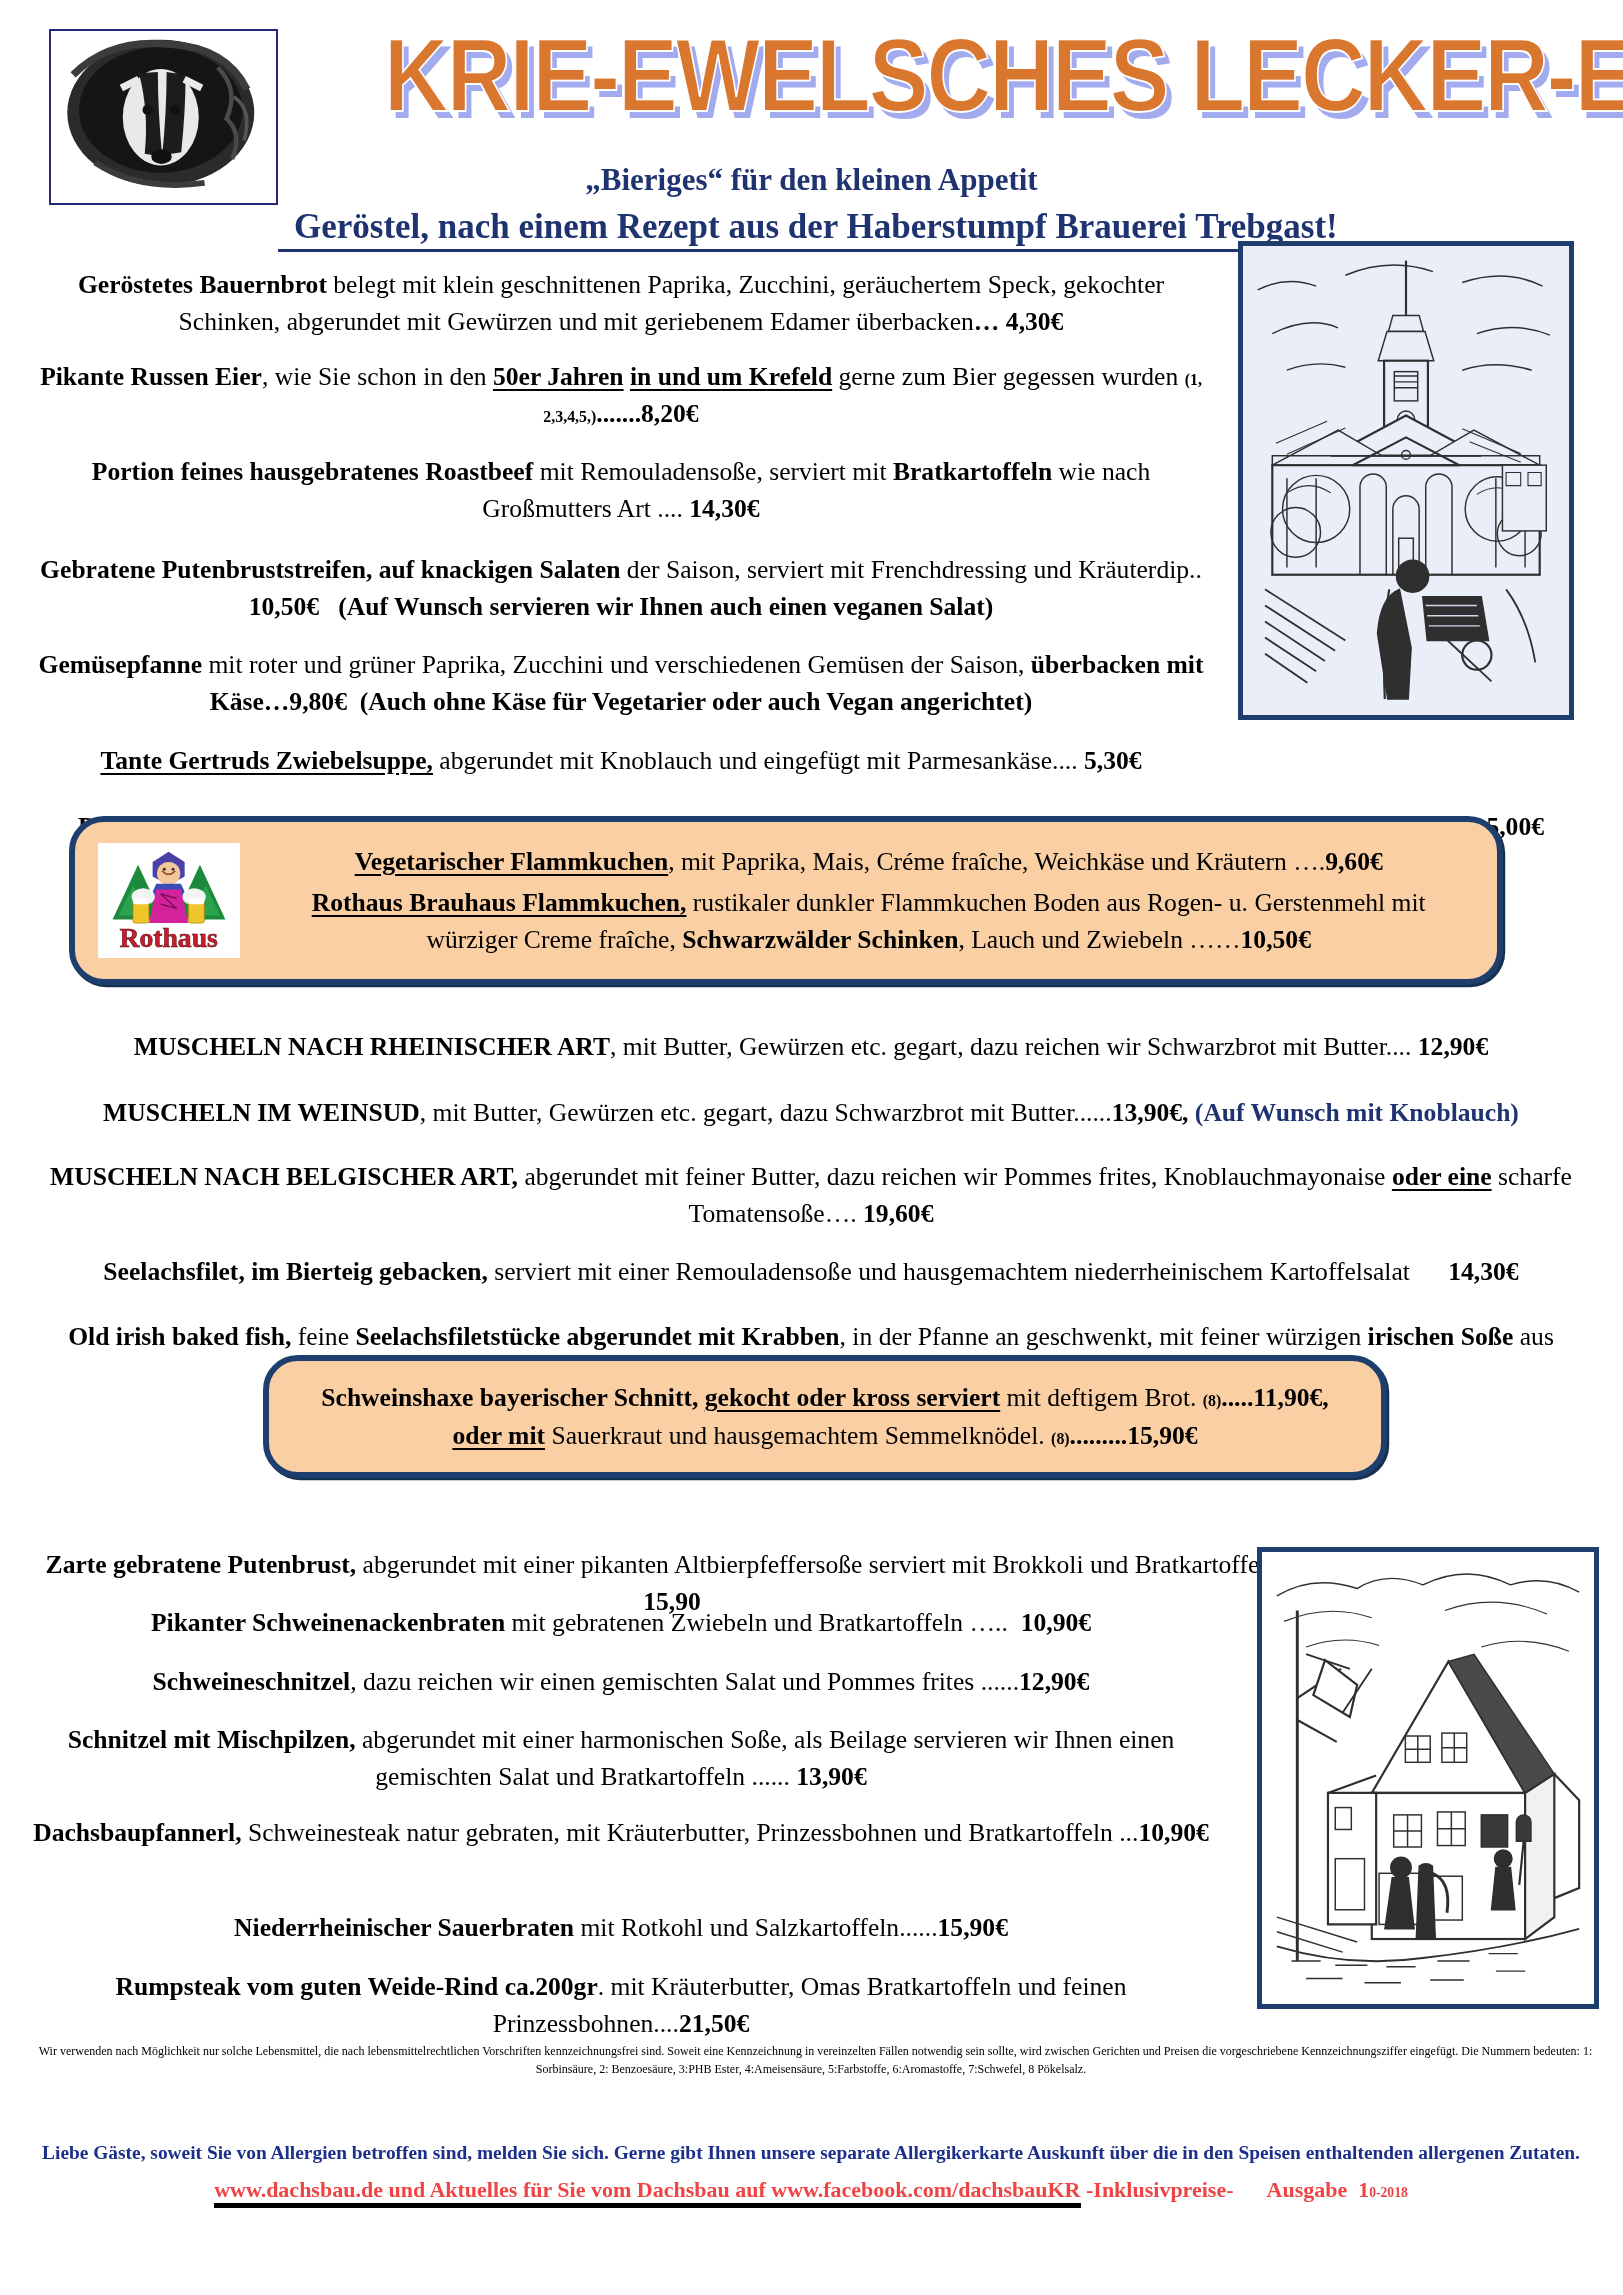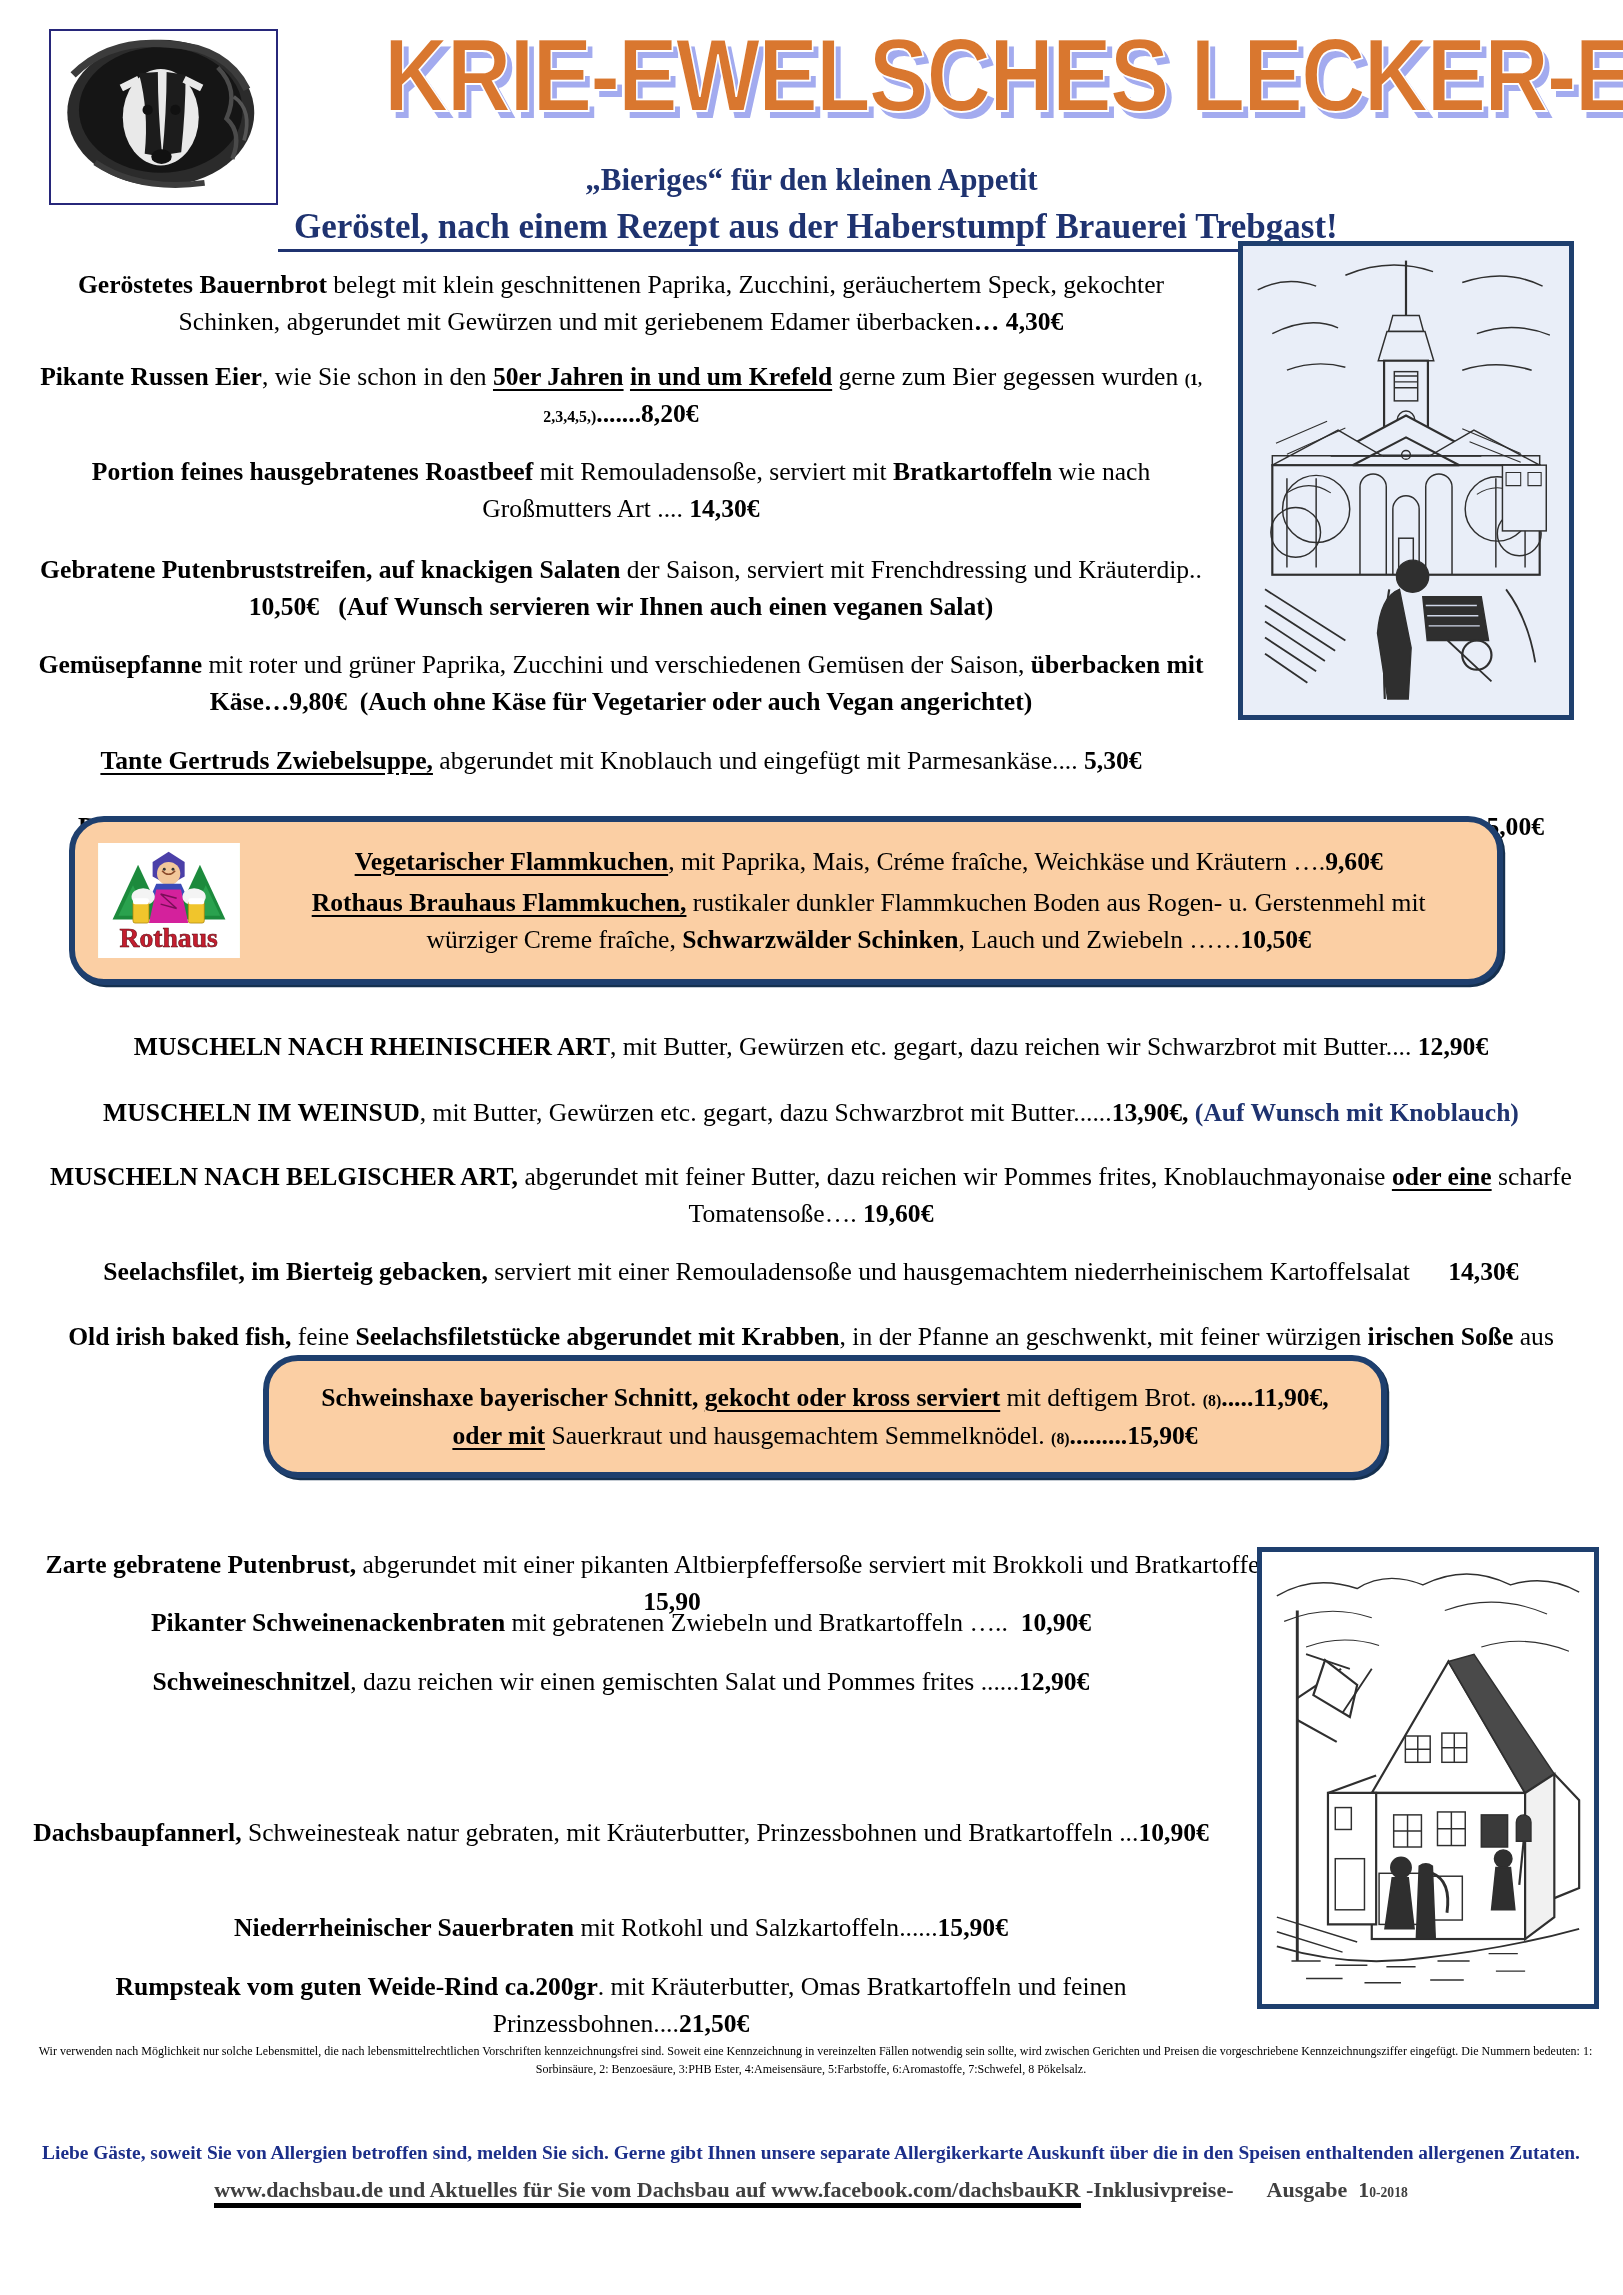--- a/index.html
+++ b/index.html
@@ -35,21 +35,21 @@
   #box1-text .item{position:static;margin:4.4px 0;}
   #box2{left:263px;top:1355px;width:1112px;height:111px;display:flex;align-items:center;justify-content:center;}
   #box2 .item{position:static;padding:0 37px;}
   
   #church-pic{left:1238px;top:241px;width:326px;height:469px;border:5.8px solid #1e3f6e;background:#e9eef8;}
   #house-pic{left:1257px;top:1547px;width:332px;height:452px;border:5.8px solid #1e3f6e;background:#ffffff;}
   svg{display:block;}
   
   #footer-info{left:22px;top:2030px;width:1578px;text-align:center;font-size:12px;line-height:1.5;color:#000;}
   #footer-allergy{left:22px;top:2123px;width:1578px;text-align:center;font-size:19.4px;font-weight:bold;color:#1c2f8a;}
-  #footer-last{left:22px;top:2155px;width:1578px;text-align:center;font-size:22px;font-weight:bold;color:#404040;}
+  #footer-last{left:22px;top:2155px;width:1578px;text-align:center;font-size:22px;font-weight:bold;color:#ef4444;}
 </style>
 </head>
 <body>
 
 <div id="page">
 
   <div class="abs" id="logo-box">
     <svg width="221" height="168" viewBox="0 0 302 230">
       <ellipse cx="150" cy="112" rx="128" ry="100" fill="#2b2b2b"></ellipse>
       <ellipse cx="150" cy="108" rx="112" ry="86" fill="#151515"></ellipse>
@@ -159,20 +159,21 @@
   <p class="item abs fullw" style="top:1227px"><span class="b">Seelachsfilet, im Bierteig gebacken,</span><span> serviert mit einer Remouladensoße und hausgemachtem niederrheinischem Kartoffelsalat</span><span>&nbsp;&nbsp;&nbsp;&nbsp;&nbsp; </span><span class="b">14,30€</span></p>
   <p class="item abs fullw" style="top:1292px"><span class="b">Old irish baked fish,</span><span> feine </span><span class="b">Seelachsfiletstücke abgerundet mit Krabben</span><span>, in der Pfanne an geschwenkt, mit feiner würzigen </span><span class="b">irischen Soße</span><span> aus Tomaten, Sahne, Kräutern und irischem Whisky serviert mit Reis ....... </span><span class="b">15,90€</span></p>
 
   <div class="abs obox" id="box2">
     <p class="item"><span class="b">Schweinshaxe bayerischer Schnitt, </span><span class="b u">gekocht oder kross serviert</span><span> mit deftigem Brot. </span><span class="b sm">(8)</span><span class="b">.....</span><span class="b">11,90€,</span><br><span class="b u">oder mit</span><span> Sauerkraut und hausgemachtem Semmelknödel. </span><span class="b sm">(8)</span><span class="b">.........</span><span class="b">15,90€</span></p>
   </div>
 
   <p class="item abs" style="top:1520px;left:29px;width:1286px"><span class="b">Zarte gebratene Putenbrust,</span><span> abgerundet mit einer pikanten Altbierpfeffersoße serviert mit Brokkoli und Bratkartoffeln... </span><span class="b">15,90</span></p>
   <p class="item abs narrowBot" style="top:1578px"><span class="b">Pikanter Schweinenackenbraten</span><span> mit gebratenen Zwiebeln und Bratkartoffeln ….. &nbsp;</span><span class="b">10,90€</span></p>
   <p class="item abs narrowBot" style="top:1637px"><span class="b">Schweineschnitzel</span><span>, dazu reichen wir einen gemischten Salat und Pommes frites ......</span><span class="b">12,90€</span></p>
+  <p class="item abs narrowBot" style="top:1695px"><span class="b">Schnitzel mit Mischpilzen,</span><span> abgerundet mit einer harmonischen Soße, als Beilage servieren wir Ihnen einen gemischten Salat und Bratkartoffeln ...... </span><span class="b">13,90€</span></p>
   <p class="item abs narrowBot" style="top:1788px"><span class="b">Dachsbaupfannerl,</span><span> Schweinesteak natur gebraten, mit Kräuterbutter, Prinzessbohnen und Bratkartoffeln ...</span><span class="b">10,90€</span></p>
   <p class="item abs narrowBot" style="top:1883px"><span class="b">Niederrheinischer Sauerbraten</span><span> mit Rotkohl und Salzkartoffeln......</span><span class="b">15,90€</span></p>
   <p class="item abs narrowBot" style="top:1942px"><span class="b">Rumpsteak vom guten Weide-Rind ca.200gr</span><span>. mit Kräuterbutter, Omas Bratkartoffeln und feinen Prinzessbohnen....</span><span class="b">21,50€</span></p>
 
   <div class="abs" id="house-pic">
     <svg width="332" height="452" viewBox="0 0 454 619" stroke="#2f2f2f" fill="none" stroke-width="2">
       <path d="M20 60 q50 -30 110 -10 q40 -25 90 -5 q60 -30 120 0 q50 -15 94 10" stroke-width="2"></path>
       <path d="M30 95 q60 -25 120 -5 M250 80 q70 -25 140 5 M60 130 q50 -18 100 -2 M300 130 q60 -18 120 6" stroke-width="1.5"></path>
       <line x1="48" y1="80" x2="48" y2="560" stroke-width="4"></line>
       <path d="M48 200 l60 -40 M48 230 l54 30" stroke-width="3"></path>

